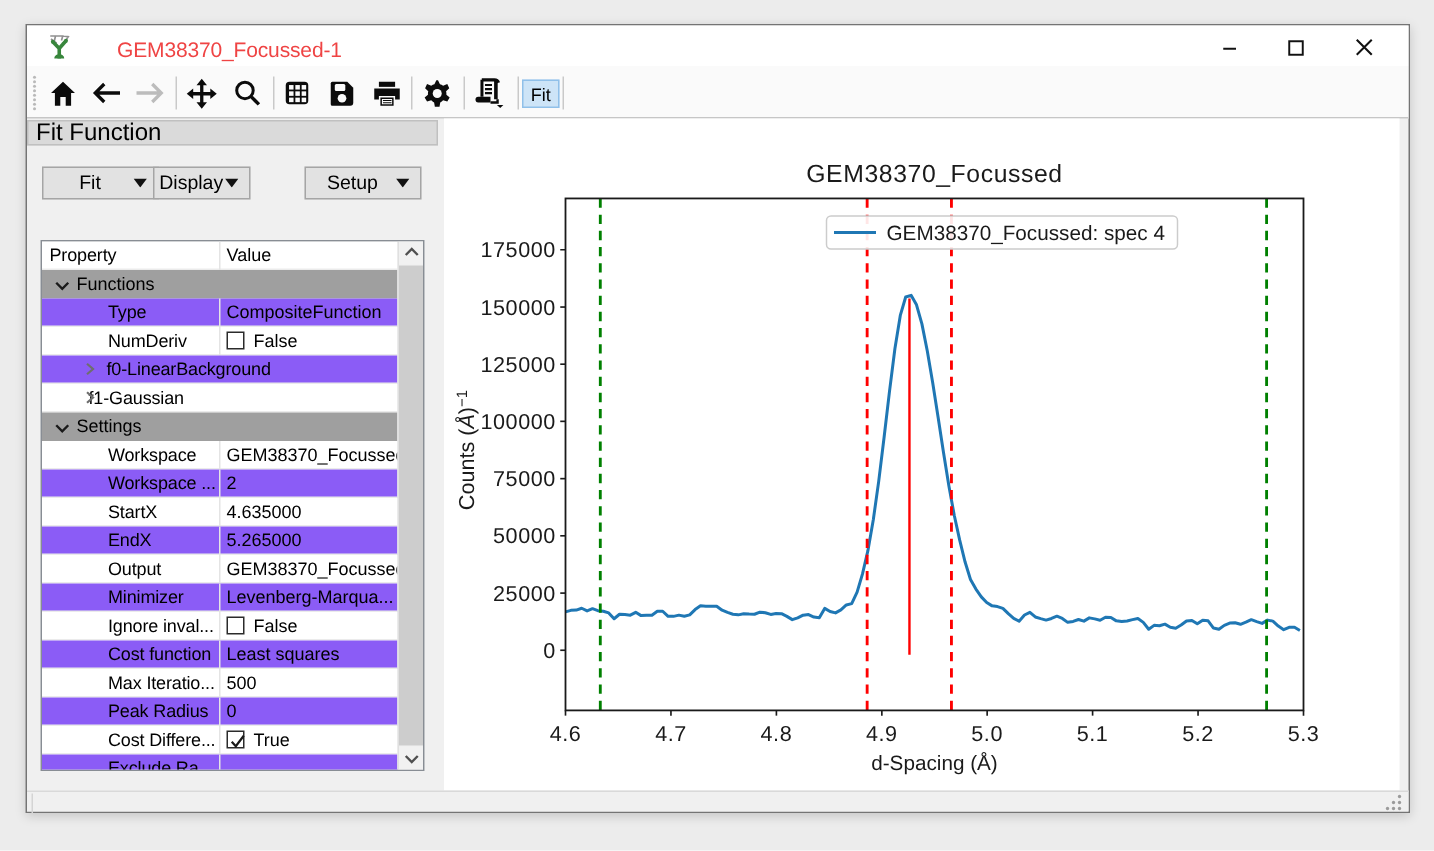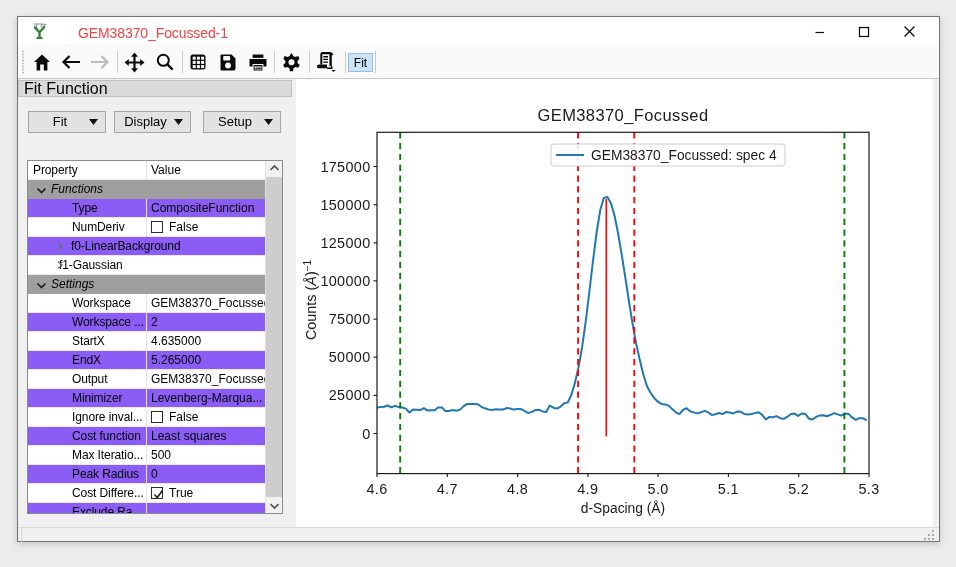--- a/index.html
+++ b/index.html
@@ -13,21 +13,21 @@
 .btn { top:94px; height:22px; background:#e2e2e2; border:1px solid #a5a5a5; font-size:13px; color:#000; }
 .btn .lbl { position:absolute; left:0; right:14px; top:0; bottom:0; text-align:center; line-height:20px; }
 .btn svg { position:absolute; right:7px; top:7px; }
 #tbl { left:9px; top:143px; width:256px; height:354px; background:#fff; border:1px solid #888d94; overflow:hidden; font-size:12px; color:#000; }
 .row { position:relative; width:237px; height:19px; border-bottom:1px solid #ebebeb; background:#fff; }
 .row.alt { background:#8b5cf6; }
 .row .p { position:absolute; left:0; top:0; width:124px; height:19px; line-height:18px; overflow:hidden; letter-spacing:-0.1px; }
 .row .v { position:absolute; left:118px; top:0; right:0; height:19px; line-height:18px; border-left:1px solid #e4e4e4; padding-left:4px; overflow:hidden; letter-spacing:0; }
 .sect { position:relative; width:237px; height:19px; background:#9f9f9f; line-height:18px; color:#000; }
 .ind1 { padding-left:44px; }
-.ind0 { padding-left:23px;font-style:italic; }
+.ind0 { padding-left:23px; }
 .chev { position:absolute; left:8px; top:5px; }
 .cb { display:inline-block; width:12px; height:12px; border:1px solid #2b2b2b; background:#fff; vertical-align:-2px; margin-right:6px; position:relative; }
 #sbar { position:absolute; right:0; top:0; width:17px; height:352px; background:#f0f0f0; border-left:1px solid #e0e0e0; }
 #sbar .up, #sbar .dn { position:absolute; left:0; width:17px; height:15px; background:#f1f1f1; }
 #sbar .up { top:0; } #sbar .dn { bottom:0; }
 #sbar .thumb { position:absolute; left:0px; top:16px; width:17px; height:320px; background:#cdcdcd; }
 #plotarea { left:278px; top:62px; width:637px; height:448px; background:#fff; }
 #statusbar { left:0; top:510px; width:921px; height:14px; background:#f0f0f0; border-top:1px solid #d9d9d9; }
 </style></head><body>
 <div id="win">
@@ -127,21 +127,21 @@
   <div class="abs sep" style="left:357px;"></div>
   <div class="abs" id="fitbtn">Fit</div>
  </div>
  <div class="abs" id="dockbar">Fit Function</div>
  <div class="abs btn" style="left:10px;width:78px;">
       <span class="lbl">Fit</span>
       <svg width="9" height="6">
         <path d="M0 0 L9 0 L4.5 6 Z" fill="#111"></path>
       </svg>
     </div>
- <div class="abs btn" style="left:96px;width:77px;">
+ <div class="abs btn" style="left:84px;width:65px;">
       <span class="lbl">Display</span>
       <svg width="9" height="6">
         <path d="M0 0 L9 0 L4.5 6 Z" fill="#111"></path>
       </svg>
     </div>
  <div class="abs btn" style="left:185px;width:78px;">
       <span class="lbl">Setup</span>
       <svg width="9" height="6">
         <path d="M0 0 L9 0 L4.5 6 Z" fill="#111"></path>
       </svg>

